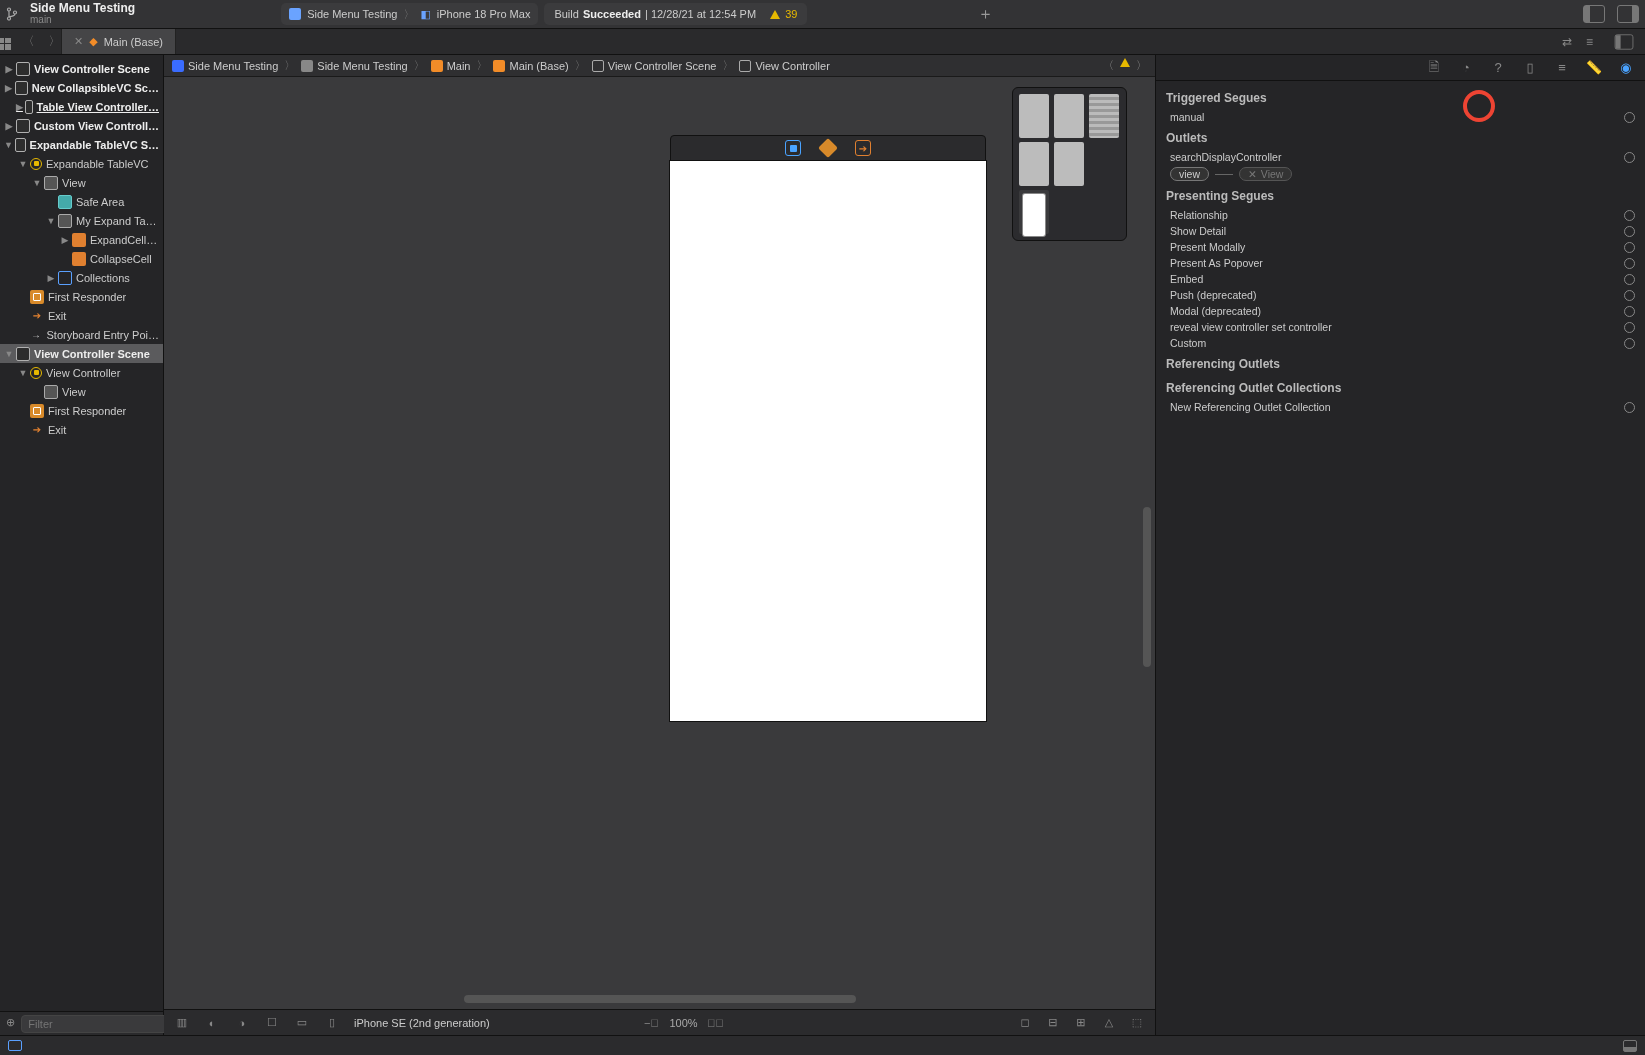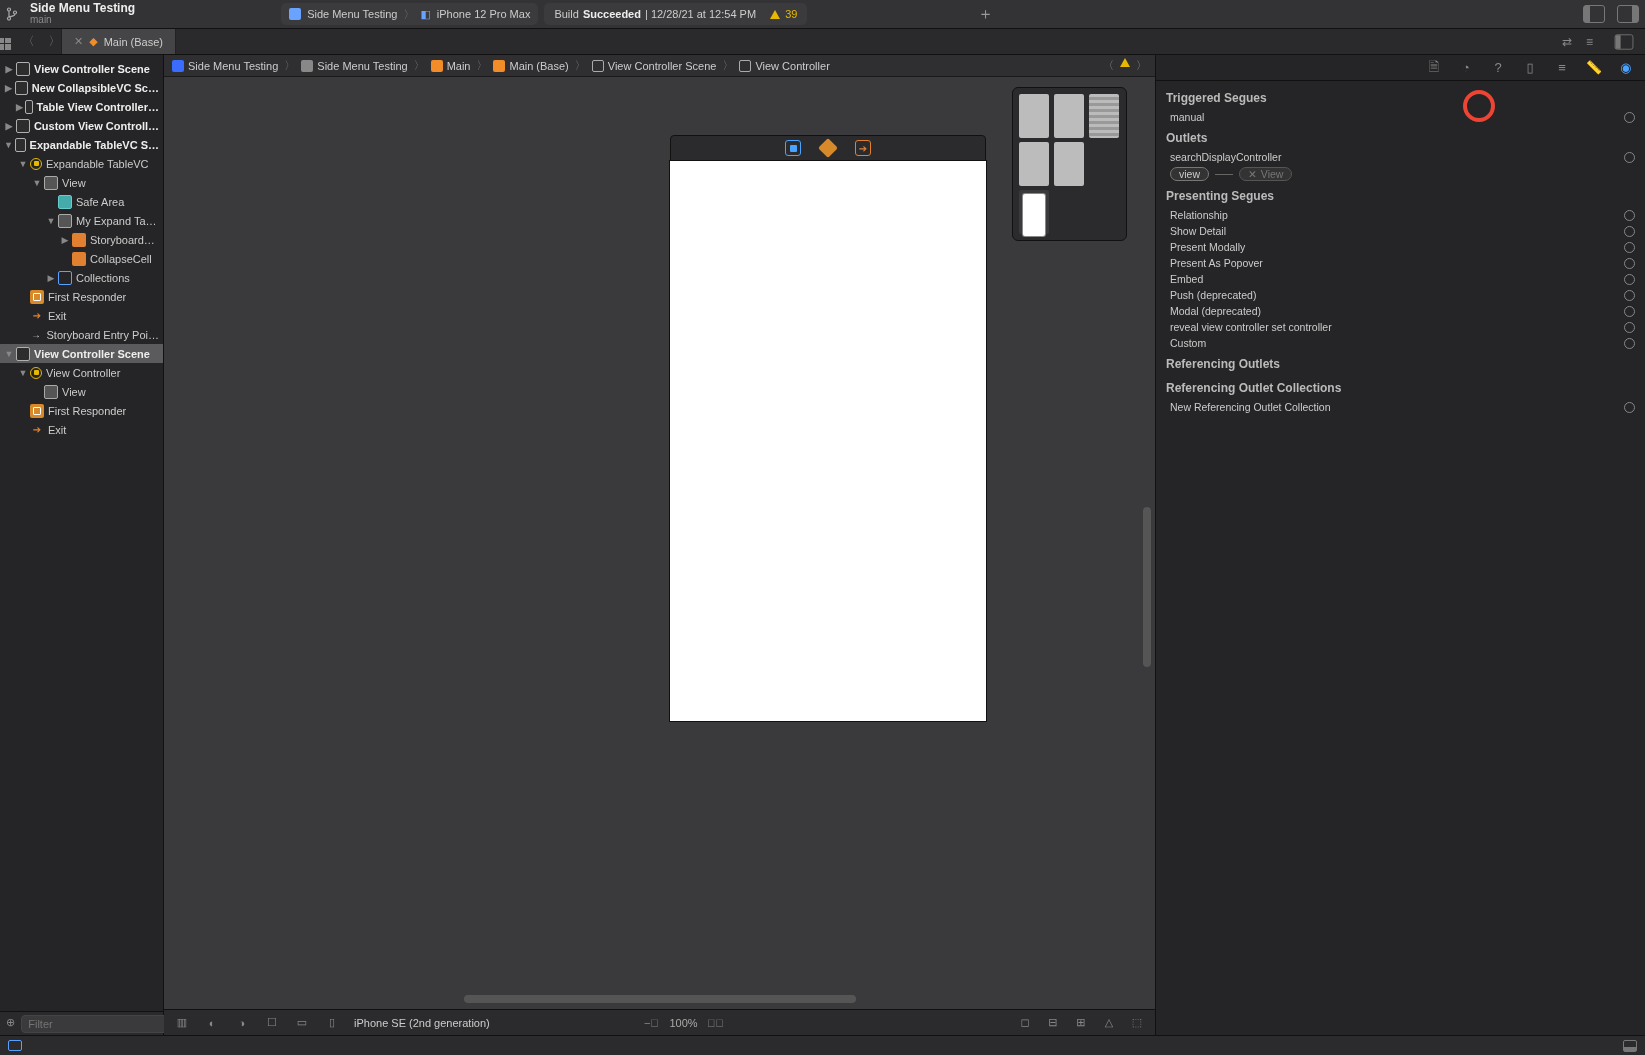--- a/index.html
+++ b/index.html
@@ -180,21 +180,21 @@
   <div class="proj-info">
     <span class="proj-title">Side Menu Testing</span>
     <span class="proj-sub">main</span>
   </div>
 
   <div class="scheme-box">
     <span class="scheme-icon"></span>
     <span>Side Menu Testing</span>
     <span style="color:#777">〉</span>
     <span style="color:#6aa3ff">◧</span>
-    <span>iPhone 12 Pro Max</span>
+    <span>iPhone 18 Pro Max</span>
   </div>
 
   <div class="status-box">
     <span>Build </span>
     <span class="status-suc">Succeeded</span>
     <span> | 12/28/21 at 12:54 PM</span>
     <span class="status-warn">
       <span class="warn-tri"></span>
       <span>39</span>
     </span>
@@ -238,21 +238,21 @@
         <div class="outline-row bold" style="padding-left: 4px;">
           <span class="disc closed"></span>
           <span class="oicon scene"></span>
           <span>View Controller Scene</span>
         </div>
         <div class="outline-row bold" style="padding-left: 4px;">
           <span class="disc closed"></span>
           <span class="oicon scene"></span>
           <span>New CollapsibleVC Sc…</span>
         </div>
-        <div class="outline-row bold" style="padding-left: 16px;">
+        <div class="outline-row bold" style="padding-left: 16px; text-decoration: underline;">
           <span class="disc closed"></span>
           <span class="oicon scene"></span>
           <span>Table View Controller…</span>
         </div>
         <div class="outline-row bold" style="padding-left: 4px;">
           <span class="disc closed"></span>
           <span class="oicon scene"></span>
           <span>Custom View Controll…</span>
         </div>
         <div class="outline-row bold" style="padding-left: 4px;">
@@ -276,21 +276,21 @@
           <span>Safe Area</span>
         </div>
         <div class="outline-row" style="padding-left: 46px;">
           <span class="disc open"></span>
           <span class="oicon view"></span>
           <span>My Expand Ta…</span>
         </div>
         <div class="outline-row" style="padding-left: 60px;">
           <span class="disc closed"></span>
           <span class="oicon cell"></span>
-          <span>Storyboard…</span>
+          <span>ExpandCell…</span>
         </div>
         <div class="outline-row" style="padding-left: 60px; text-align: right;">
           <span class="disc none"></span>
           <span class="oicon cell"></span>
           <span>CollapseCell</span>
         </div>
         <div class="outline-row" style="padding-left: 46px;">
           <span class="disc closed"></span>
           <span class="oicon constraints"></span>
           <span>Collections</span>

